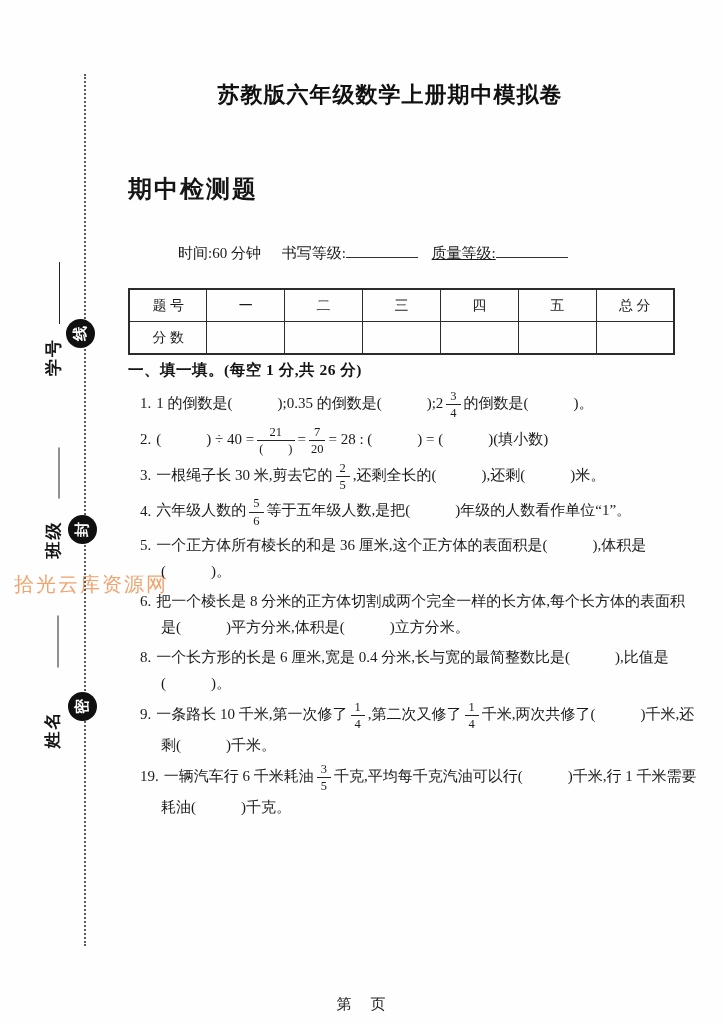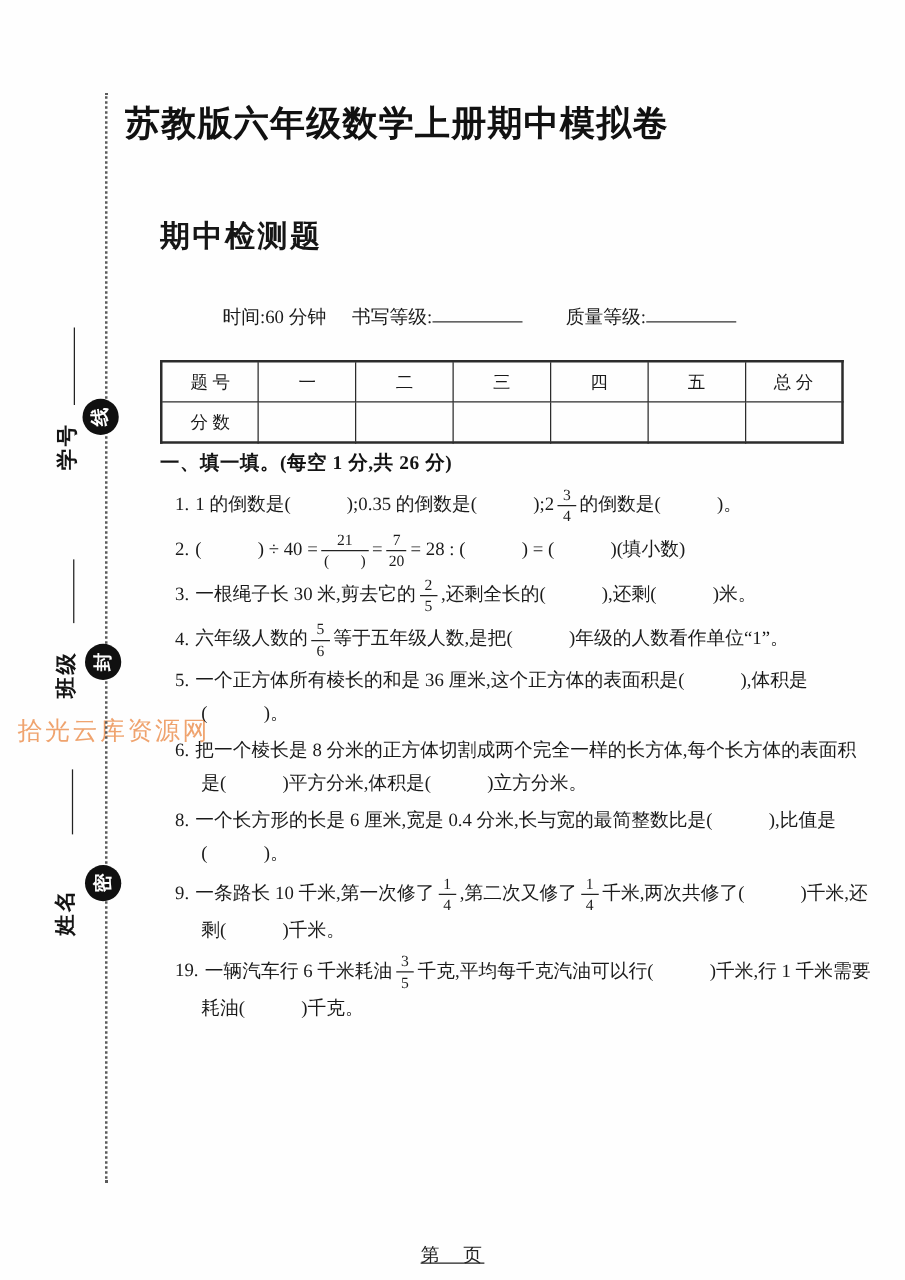--- a/index.html
+++ b/index.html
@@ -27,33 +27,33 @@
   }
   
   .watermark{
     position:absolute;left:14px;top:571px;z-index:0;
     font-family:"Liberation Sans","DejaVu Sans",sans-serif;
     font-size:20px;font-weight:normal;letter-spacing:2px;color:rgba(238,158,102,.95);
     white-space:nowrap;
   }
   
   .page-title{
-    position:absolute;left:100px;top:80px;width:580px;text-align:left;margin:0;
+    position:absolute;left:100px;top:80px;width:580px;text-align:center;margin:0;
     font-family:"Liberation Sans","DejaVu Sans",sans-serif;
-    font-size:28px;font-weight:bold;letter-spacing:1px;color:#111;
+    font-size:22px;font-weight:bold;letter-spacing:1px;color:#111;
   }
   .page-subtitle{
     position:absolute;left:128px;top:173px;width:548px;text-align:left;margin:0;
     font-size:24px;font-weight:bold;letter-spacing:2px;color:#161616;
   }
   .meta{
     position:absolute;left:178px;top:243px;font-size:15px;white-space:nowrap;color:#1a1a1a;
   }
   .meta .gap1{margin-left:17px;}
-  .meta .gap2{margin-left:31px;}
+  .meta .gap2{margin-left:10px;text-decoration:underline;}
   .blank-line{display:inline-block;width:72px;height:14px;border-bottom:1.2px solid #333;}
   table.score-table{
     position:absolute;left:128px;top:288px;width:547px;
     border-collapse:collapse;table-layout:fixed;
     font-size:14px;color:#1a1a1a;padding-left:12px;
   }
   table.score-table th,table.score-table td{
     border:1px solid #2c2c2c;height:31px;text-align:center;font-weight:normal;padding:0;
   }
   table.score-table{border:2px solid #2c2c2c;}
@@ -68,21 +68,21 @@
   .q{padding-left:21px;text-indent:-21px;margin-bottom:4px;}
   .qno{margin-right:5px;}
   .frac{
     display:inline-flex;flex-direction:column;text-align:center;vertical-align:middle;
     line-height:1.15;font-size:12.5px;margin:0 3px;text-indent:0;
   }
   .frac .fn{border-bottom:1.2px solid #222;padding:0 4px 1px;}
   .frac .fd{padding:1px 2px 0;}
   .page-footer{
     position:absolute;left:0;top:995px;width:724px;text-align:center;
-    font-size:15px;letter-spacing:2px;color:#222;text-decoration:underline;
+    font-size:15px;letter-spacing:2px;color:#222;
   }
 </style>
 </head>
 <body>
 
 <div class="watermark">拾光云库资源网</div>
 
 <div class="seal-dotted-line"></div>
 
 <div class="seal-item" style="left:-5px;top:306px;width:116px;">

